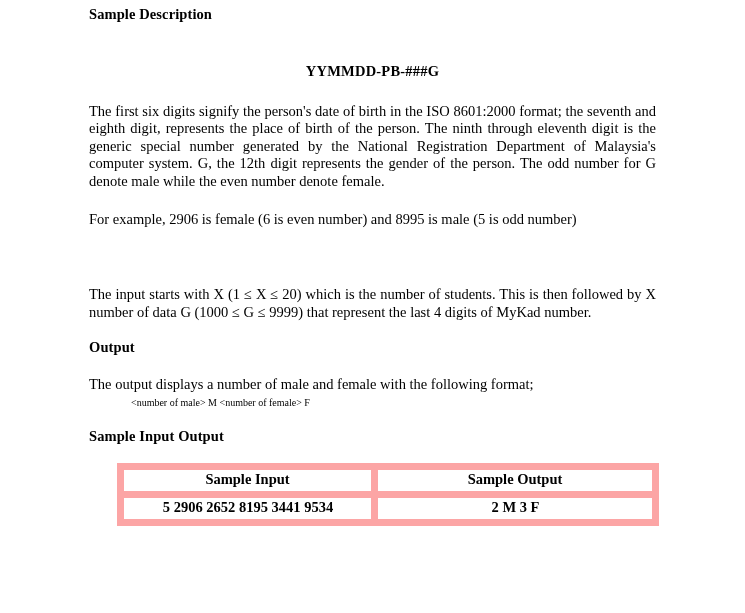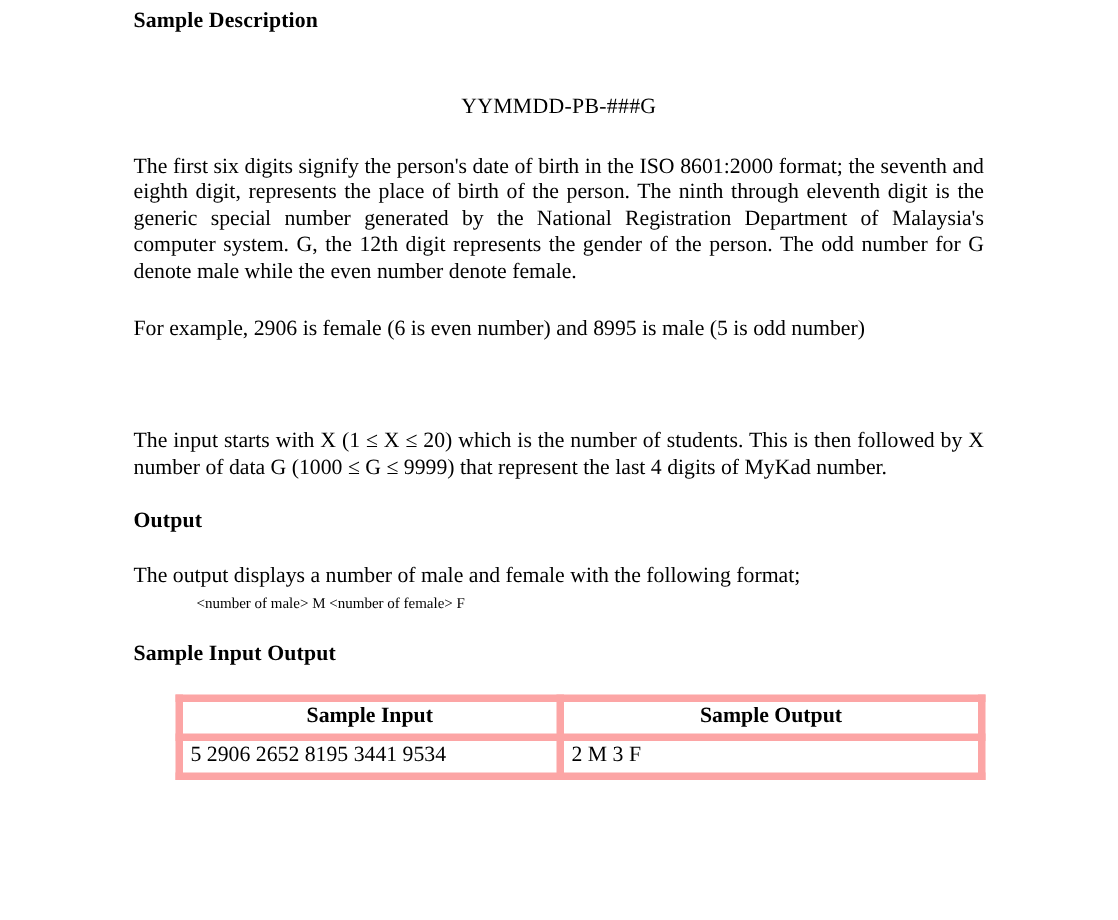--- a/index.html
+++ b/index.html
@@ -40,21 +40,21 @@
     margin: 0;
     padding: 0;
     text-align: justify;
     text-justify: inter-word;
   }
   p.body-text.last-line-natural {
     text-align-last: left;
   }
   .centered-code {
     font-size: 14.5px;
-    font-weight: normal;
+    font-weight: bold;
     text-align: center;
     line-height: 17.6px;
     margin: 0;
     letter-spacing: 0.2px;
   }
   .indented-line {
     font-size: 10px;
     line-height: 17.6px;
     margin: 0;
     padding-left: 42px;
@@ -67,34 +67,34 @@
 
   table.sample-table {
     border-collapse: collapse;
     margin-left: 28px;
     margin-top: 18px;
     width: 535px;
     table-layout: fixed;
   }
   table.sample-table td,
   table.sample-table th {
-    border: 5px solid #fca5a5;
+    border: 7px solid #fca5a5;
     font-size: 14.5px;
     line-height: 17px;
     font-family: "Liberation Serif", "DejaVu Serif", serif;
   }
   table.sample-table th {
     font-weight: bold;
     text-align: center;
     padding: 1px 4px 2px 4px;
     height: 18px;
   }
   table.sample-table td {
-    font-weight: normal;
-    text-align: left;
+    font-weight: bold;
+    text-align: center;
     padding: 1px 4px 2px 5px;
     height: 18px;
   }
   col.col-input { width: 254px; }
   col.col-output { width: 281px; }
 </style>
 </head>
 <body>
 
 <div class="page">

